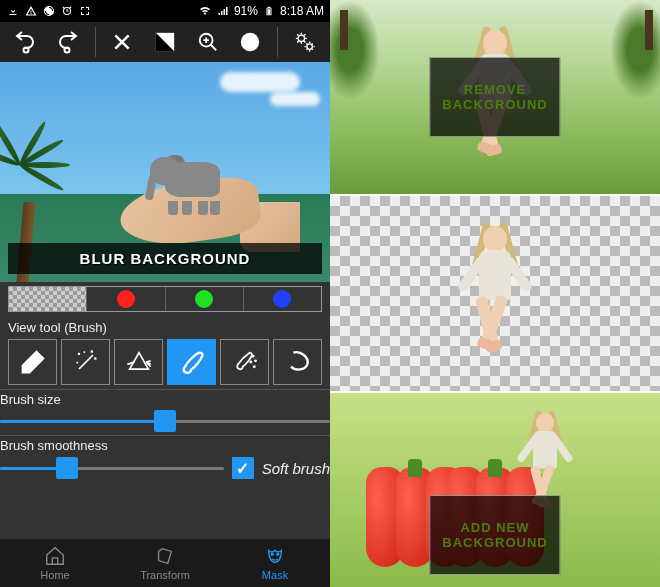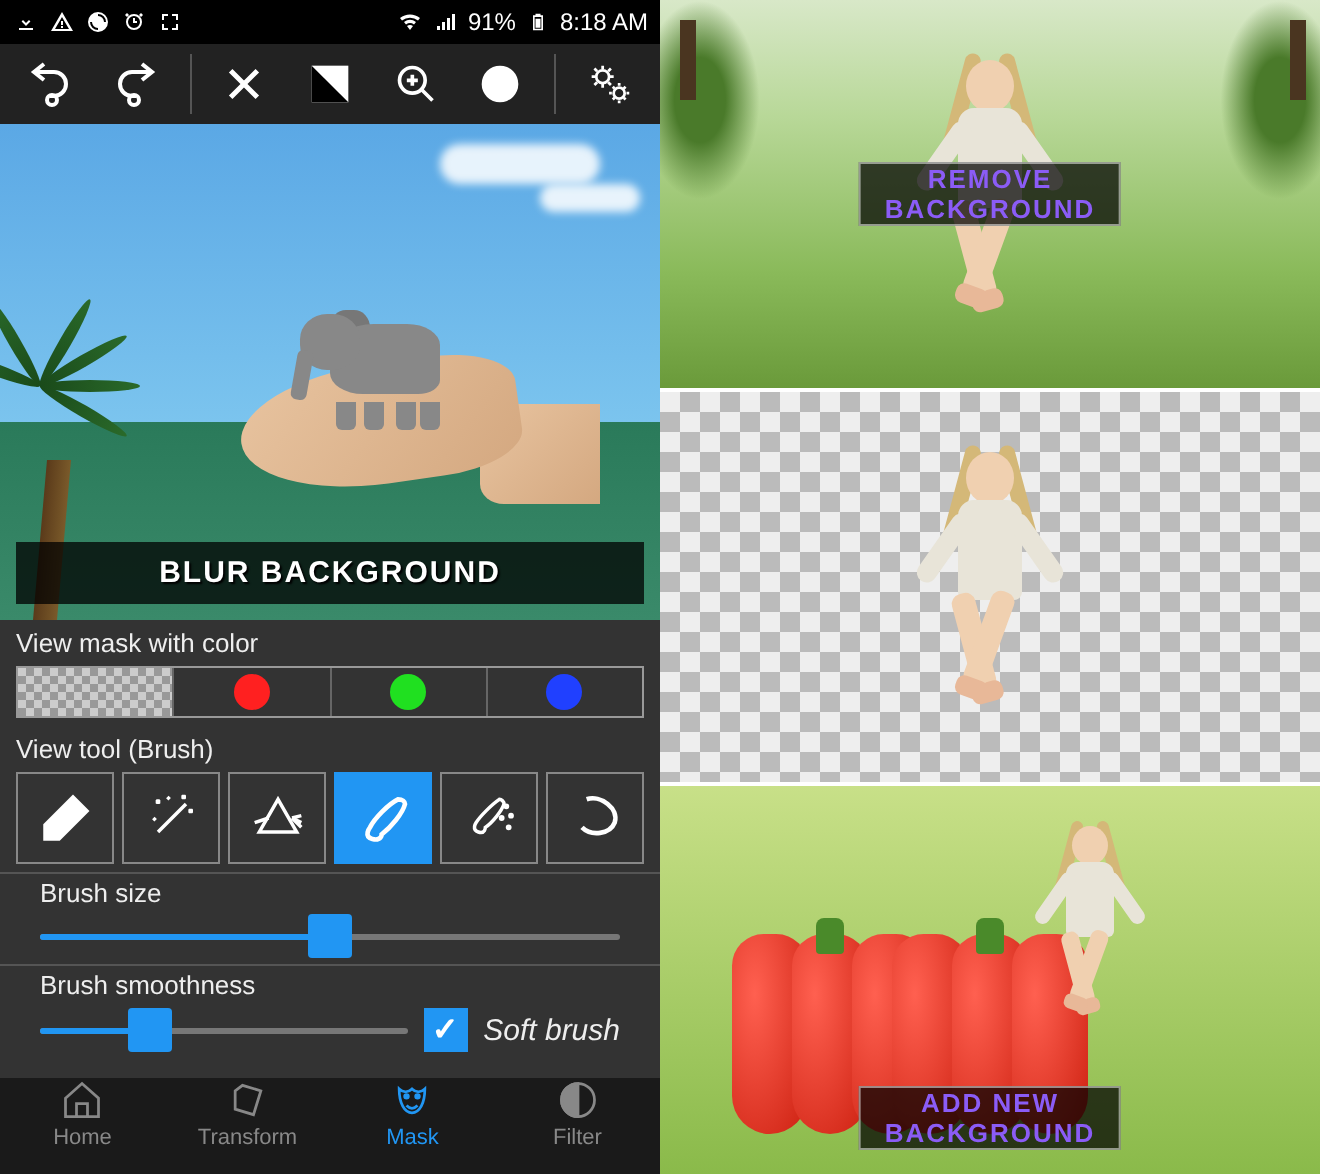--- a/index.html
+++ b/index.html
@@ -13,21 +13,21 @@
   .status-left { display: flex; gap: 4px; align-items: center; }
   .status-right { margin-left: auto; display: flex; gap: 4px; align-items: center; }
   .status-icon { width: 14px; height: 14px; display: inline-flex; align-items: center; justify-content: center; }
 
   
   .toolbar { height: 40px; background: #222; display: flex; align-items: center; justify-content: space-around; padding: 0 4px; }
   .toolbar-btn { width: 32px; height: 32px; display: flex; align-items: center; justify-content: center; color: #fff; }
   .divider { width: 1px; height: 30px; background: #555; }
 
   
-  .canvas { height: 248px; background: linear-gradient(to bottom, #5ba8e5 0%, #7bc4ee 60%, #2a7a5a 60%, #3a8a6a 100%); position: relative; overflow: hidden; }
+  .canvas { height: 220px; background: linear-gradient(to bottom, #5ba8e5 0%, #7bc4ee 60%, #2a7a5a 60%, #3a8a6a 100%); position: relative; overflow: hidden; }
   .palm { position: absolute; bottom: 0; left: -20px; width: 100px; height: 200px; }
   .palm-trunk { position: absolute; bottom: 0; left: 40px; width: 12px; height: 80px; background: linear-gradient(to right, #5a3a1a, #7a5a2a); transform: skewX(-5deg); }
   .palm-fronds { position: absolute; top: 60px; left: 10px; width: 80px; height: 60px; }
   .palm-fronds span { position: absolute; width: 50px; height: 6px; background: linear-gradient(to right, #1a4a1a, #2a6a2a); border-radius: 50%; transform-origin: left center; }
   .cloud { position: absolute; background: rgba(255,255,255,0.85); border-radius: 20px; filter: blur(2px); }
   .cloud1 { top: 10px; right: 30px; width: 80px; height: 20px; }
   .cloud2 { top: 30px; right: 10px; width: 50px; height: 14px; }
   .hand { position: absolute; top: 90px; left: 120px; width: 180px; height: 100px; }
   .palm-hand { position: absolute; top: 30px; left: 0; width: 140px; height: 60px; background: linear-gradient(135deg, #e8c4a0, #d4a880); border-radius: 50% 30% 30% 50%; transform: rotate(-8deg); }
   .wrist { position: absolute; top: 50px; right: 0; width: 60px; height: 50px; background: linear-gradient(135deg, #e8c4a0, #d4a880); border-radius: 20% 0 0 20%; }
@@ -55,33 +55,33 @@
     background-position: 0 0, 0 4px, 4px -4px, -4px 0;
     background-color: #ccc;
     width: 100%; height: 100%;
   }
   .dot { width: 18px; height: 18px; border-radius: 50%; }
 
   .tool-row { display: flex; gap: 4px; padding: 0 8px 4px; }
   .tool-btn { flex: 1; height: 46px; border: 1px solid #888; background: #333; display: flex; align-items: center; justify-content: center; color: #fff; }
   .tool-btn.active { background: #2196f3; border-color: #2196f3; }
 
-  .slider-row { padding: 2px 20px 4px; }
+  .slider-row { padding: 2px 0 4px; }
   .slider-track { position: relative; height: 20px; display: flex; align-items: center; }
   .track-line { height: 3px; width: 100%; background: #777; border-radius: 2px; }
   .track-fill { position: absolute; height: 3px; background: #2196f3; border-radius: 2px; }
   .thumb { position: absolute; width: 22px; height: 22px; background: #2196f3; border-radius: 2px; top: -1px; transform: translateX(-50%); }
   .checkbox { width: 22px; height: 22px; border: 2px solid #2196f3; display: flex; align-items: center; justify-content: center; background: #2196f3; color: #fff; font-weight: bold; font-size: 16px; }
   .checkbox-label { color: #eee; font-size: 15px; font-style: italic; }
 
   .section-divider { height: 1px; background: #555; margin: 0; }
 
   
   .bottom-nav { height: 48px; background: #1a1a1a; display: flex; margin-top: auto; }
-  .nav-item { flex: 1; display: flex; flex-direction: column; align-items: center; gap: 2px; color: #888; font-size: 11px; }
+  .nav-item { flex: 1; display: flex; flex-direction: column; align-items: center; justify-content: center; gap: 2px; color: #888; font-size: 11px; }
   .nav-item.active { color: #2196f3; }
   .nav-icon { width: 22px; height: 22px; display: flex; align-items: center; justify-content: center; }
 
   
   .rp { flex: 1; position: relative; overflow: hidden; border-bottom: 2px solid #fff; }
   .rp:last-child { border-bottom: none; }
   .park-bg { position: absolute; inset: 0; background: linear-gradient(to bottom, #d8e8c8 0%, #b8d898 30%, #8aba5a 70%, #6a9a3a 100%); }
   .park-tree { position: absolute; top: 0; width: 60px; height: 100px; background: radial-gradient(ellipse at center, #4a7a2a 30%, transparent 70%); }
   .park-tree.t1 { left: -10px; }
   .park-tree.t2 { right: -10px; }
@@ -93,21 +93,21 @@
   .g-hair span:nth-child(1){ left: 2px; transform: rotate(15deg); }
   .g-hair span:nth-child(2){ right: 2px; transform: rotate(-15deg); }
   .g-body { position: absolute; top: 24px; left: 50%; transform: translateX(-50%); width: 32px; height: 50px; background: #e8e4d8; border-radius: 8px 8px 4px 4px; }
   .g-arm { position: absolute; top: 28px; width: 10px; height: 40px; background: #e8e4d8; border-radius: 5px; }
   .g-arm.la { left: 12px; transform: rotate(35deg); }
   .g-arm.ra { right: 12px; transform: rotate(-35deg); }
   .g-leg { position: absolute; top: 70px; width: 12px; height: 50px; background: #f0d0b0; border-radius: 5px; }
   .g-leg.ll { left: 26px; transform: rotate(-15deg); }
   .g-leg.rl { right: 26px; transform: rotate(20deg); transform-origin: top center; }
   .g-shoe { position: absolute; bottom: -6px; left: -2px; width: 16px; height: 10px; background: #e8b898; border-radius: 4px; }
-  .rp-label { position: absolute; left: 50%; transform: translateX(-50%); background: rgba(0,0,0,0.72); border: 1px solid rgba(255,255,255,0.5); color: #8b5cf6; font-size: 13px; font-weight: bold; letter-spacing: 1px; padding: 0 12px; text-align: center; }
+  .rp-label { position: absolute; left: 50%; transform: translateX(-50%); background: rgba(0,0,0,0.72); border: 1px solid rgba(255,255,255,0.5); color: #4d7c0f; font-size: 13px; font-weight: bold; letter-spacing: 1px; padding: 24px 12px; text-align: center; }
   .rp1 .rp-label { top: 50%; transform: translate(-50%, -50%); }
   .rp3 .rp-label { bottom: 12px; }
   .checker-bg { position: absolute; inset: 0;
     background-image:
     linear-gradient(45deg, #bbb 25%, transparent 25%),
     linear-gradient(-45deg, #bbb 25%, transparent 25%),
     linear-gradient(45deg, transparent 75%, #bbb 75%),
     linear-gradient(-45deg, transparent 75%, #bbb 75%);
     background-size: 20px 20px;
     background-position: 0 0, 0 10px, 10px -10px, -10px 0;
@@ -251,21 +251,20 @@
           <div class="ele-leg" style="left:48px"></div>
           <div class="ele-leg" style="left:60px"></div>
         </div>
       </div>
       <div class="promo-band">
         <div>BLUR BACKGROUND</div>
       </div>
     </div>
 
     <div class="section">
-      <div class="section-label">View mask with color</div>
       <div class="color-row">
         <div class="swatch">
             <div class="checker"></div>
           </div>
         <div class="swatch">
             <div class="dot" style="background:#ff2020"></div>
           </div>
         <div class="swatch">
             <div class="dot" style="background:#20e020"></div>
           </div>
@@ -364,29 +363,20 @@
         <div class="nav-icon">
             <svg width="22" height="22" viewBox="0 0 24 24" fill="none" stroke="currentColor" stroke-width="1.5">
               <path d="M5 6c0 8 3 13 7 13s7-5 7-13c-2 2-5 2-7 0-2 2-5 2-7 0z"></path>
               <circle cx="9" cy="10" r="1" fill="currentColor"></circle>
               <circle cx="15" cy="10" r="1" fill="currentColor"></circle>
               <path d="M9 15c1 1 2 1.5 3 1.5s2-0.5 3-1.5"></path>
             </svg>
           </div>
         <span>Mask</span>
       </div>
-      <div class="nav-item">
-        <div class="nav-icon">
-            <svg width="22" height="22" viewBox="0 0 24 24" fill="none" stroke="currentColor" stroke-width="1.5">
-              <circle cx="12" cy="12" r="9"></circle>
-              <path d="M12 3a9 9 0 000 18z" fill="currentColor"></path>
-            </svg>
-          </div>
-        <span>Filter</span>
-      </div>
     </div>
   </div>
 
   <div class="right-pane">
     <div class="rp rp1">
       <div class="park-bg"></div>
       <div class="park-tree t1">
           <div class="park-trunk"></div>
         </div>
       <div class="park-tree t2">

